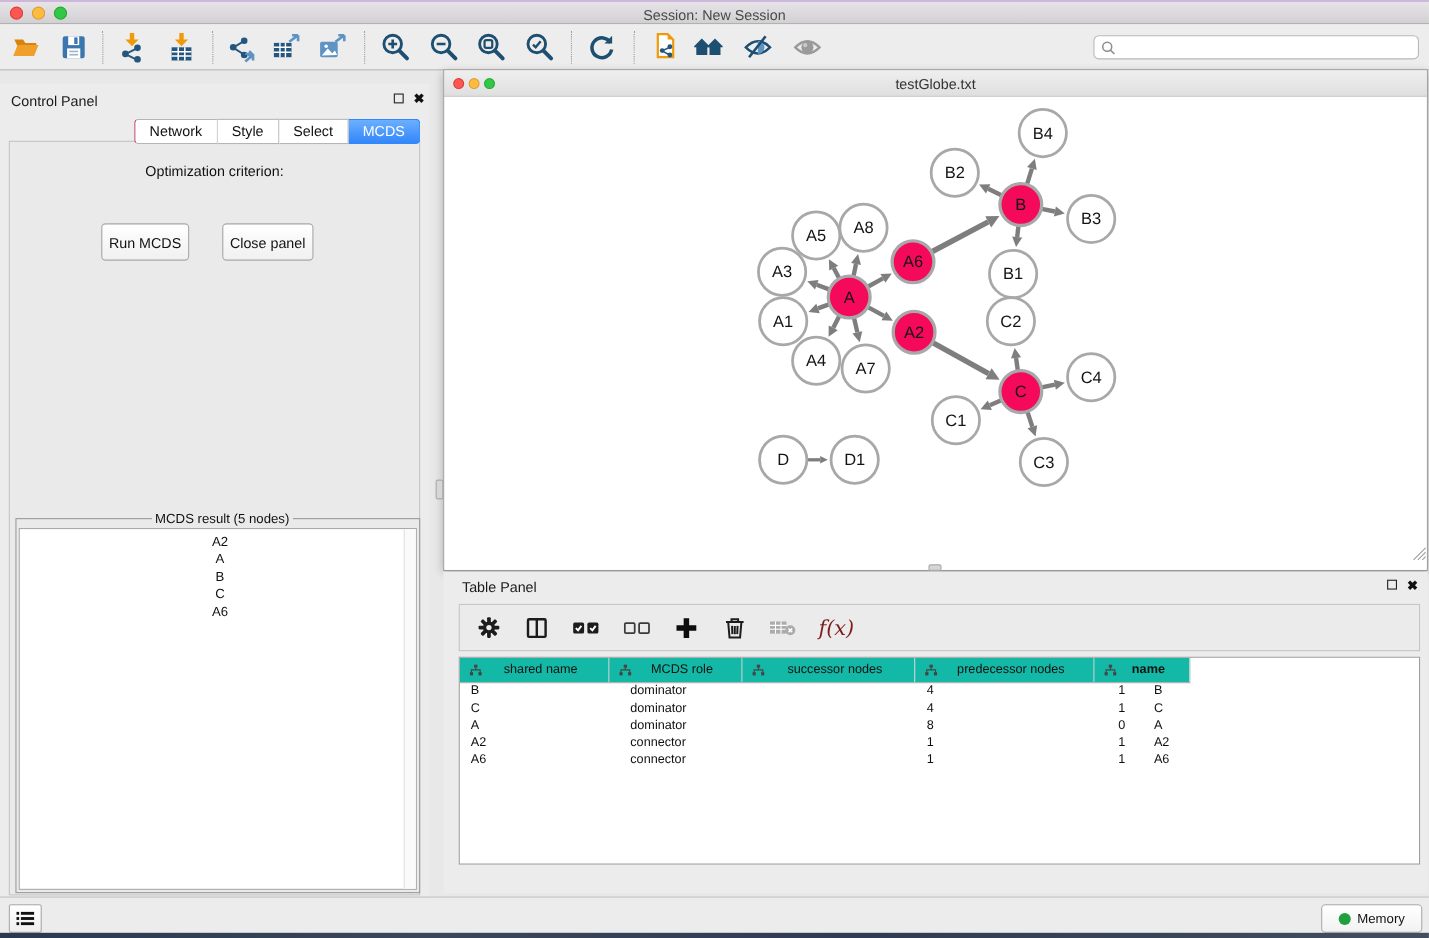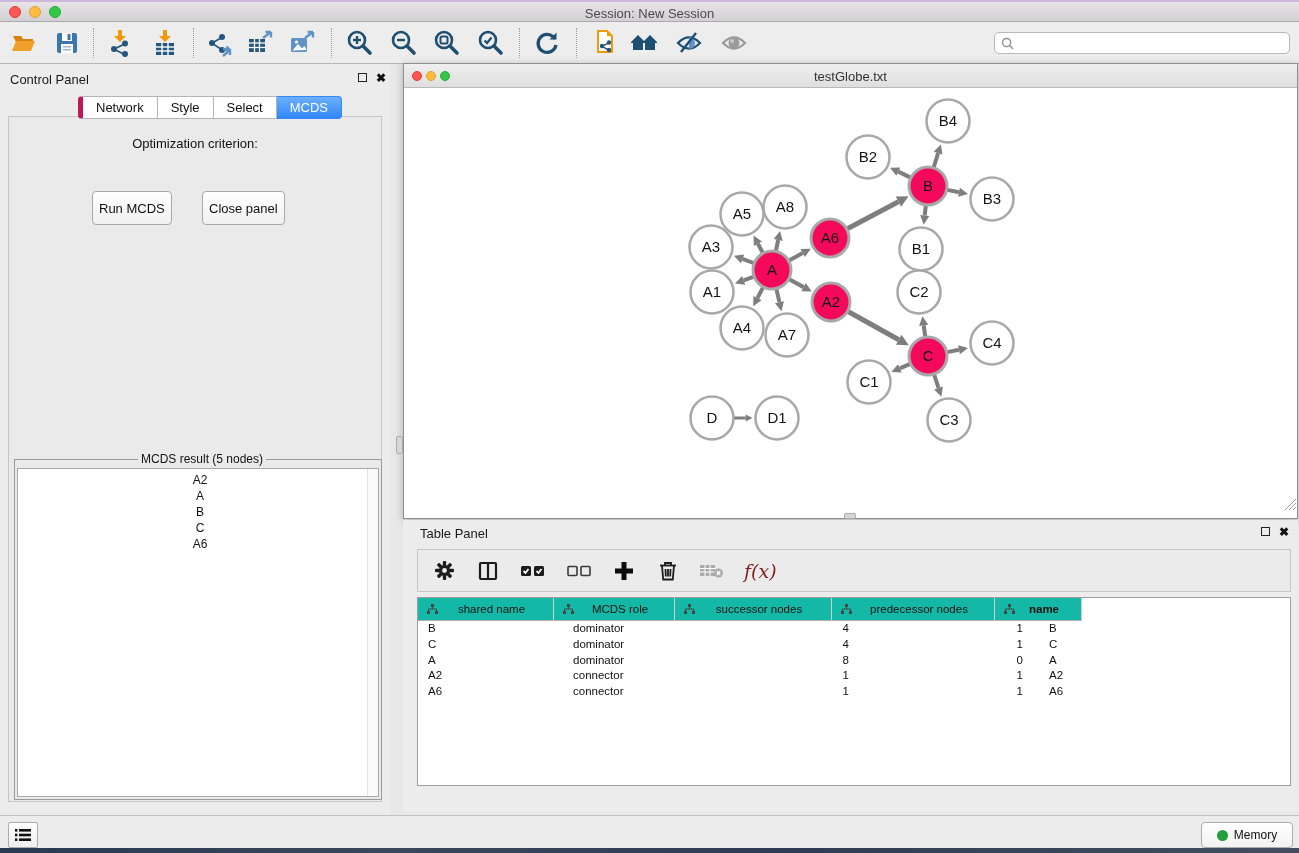--- a/index.html
+++ b/index.html
@@ -23,28 +23,28 @@
   
   #toolbar{left:0;top:22px;width:1299px;height:42px;background:#EDEDED;
     border-bottom:1px solid #B6B6B6;}
   .tb-btn{top:7px;width:28px;height:28px;display:flex;align-items:center;justify-content:center;cursor:default;}
   .tb-sep{top:6px;width:0;height:30px;border-left:1px dotted #9B9B9B;}
   #search-field{right:9px;top:10px;width:296px;height:22px;background:#FFF;
     border:1px solid #B9B9B9;border-radius:5px;display:flex;align-items:center;padding:0 6px;}
   #search-field input{border:none;outline:none;flex:1;font-size:12px;font-family:"Liberation Sans",sans-serif;background:transparent;margin-left:4px;}
 
   
-  #control-panel{left:0;top:64px;width:390px;height:751px;background:#ECECEC;}
+  #control-panel{left:0;top:76px;width:390px;height:751px;background:#ECECEC;}
   .panel-title{font-size:13px;color:#1A1A1A;}
   .float-icon{width:9px;height:9px;border:1.5px solid #222;display:inline-block;}
   .close-icon{font-size:12px;font-weight:bold;color:#111;line-height:10px;}
   .seg{display:flex;}
   .seg-tab{background:#FFF;border:1px solid #B5B5B5;border-left:none;height:21px;
     font-size:13px;color:#111;display:flex;align-items:center;padding:0 13px;cursor:default;}
-  .seg-tab:first-child{border-left:5px solid #be185d;border-radius:4px 0 0 4px;}
+  .seg-tab:first-child{border-left:1px solid #be185d;border-radius:4px 0 0 4px;margin-left:44px;}
   .seg-tab:last-child{border-radius:0 4px 4px 0;}
   .seg-tab.active{background:linear-gradient(#6CAFFE,#3287FB);border-color:#3287FB;color:#FFF;}
   #cp-content-box{left:8px;top:52px;width:374px;height:686px;border:1px solid #C6C6C6;background:#EAEAEA;}
   #criterion-label{left:0;width:390px;top:72px;text-align:center;font-size:13px;color:#111;}
   #criterion-select{left:42px;top:93px;width:313px;height:22px;background:#FFF;border:1px solid #A6A6A6;
     border-radius:4px;display:flex;align-items:center;}
   #criterion-select .val{flex:1;font-size:13px;padding-left:8px;color:#111;white-space:nowrap;overflow:hidden;}
   #criterion-select .stepper{width:19px;height:20px;margin:1px;border-radius:3px;
     background:linear-gradient(#74B3FA,#2F82F4);display:flex;flex-direction:column;align-items:center;justify-content:center;gap:2px;}
   .chev-up{width:0;height:0;border-left:4px solid transparent;border-right:4px solid transparent;border-bottom:5px solid #FFF;}

